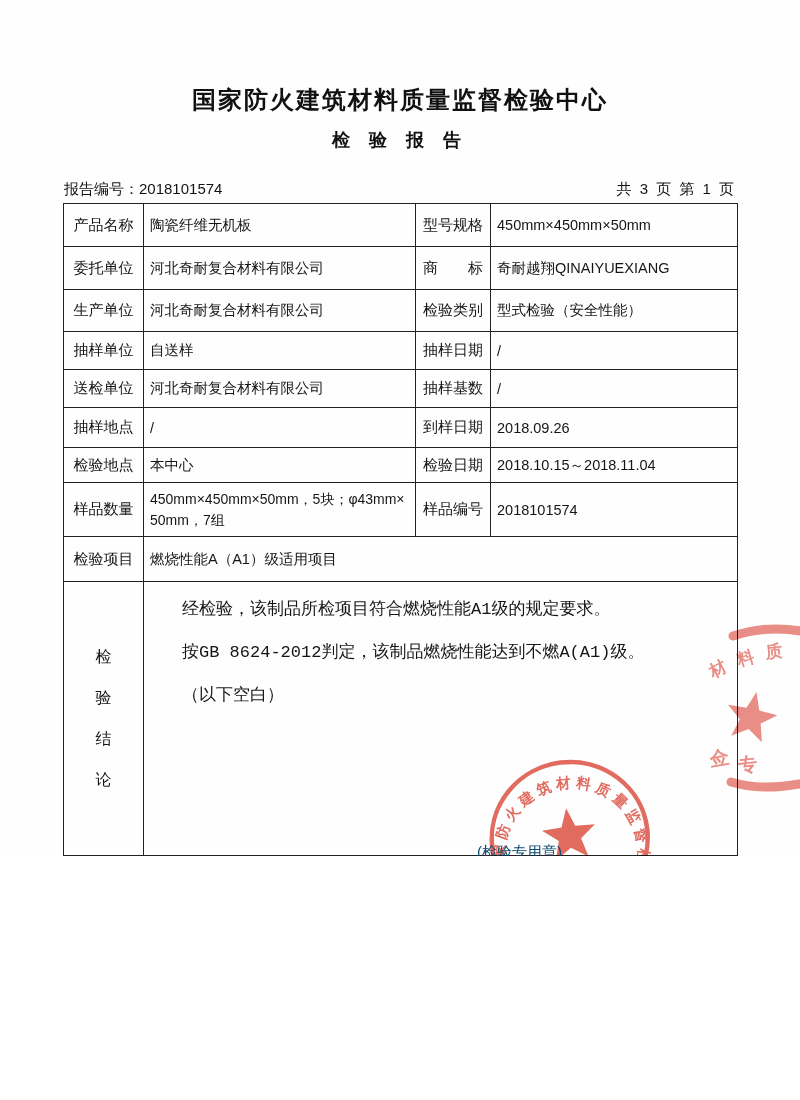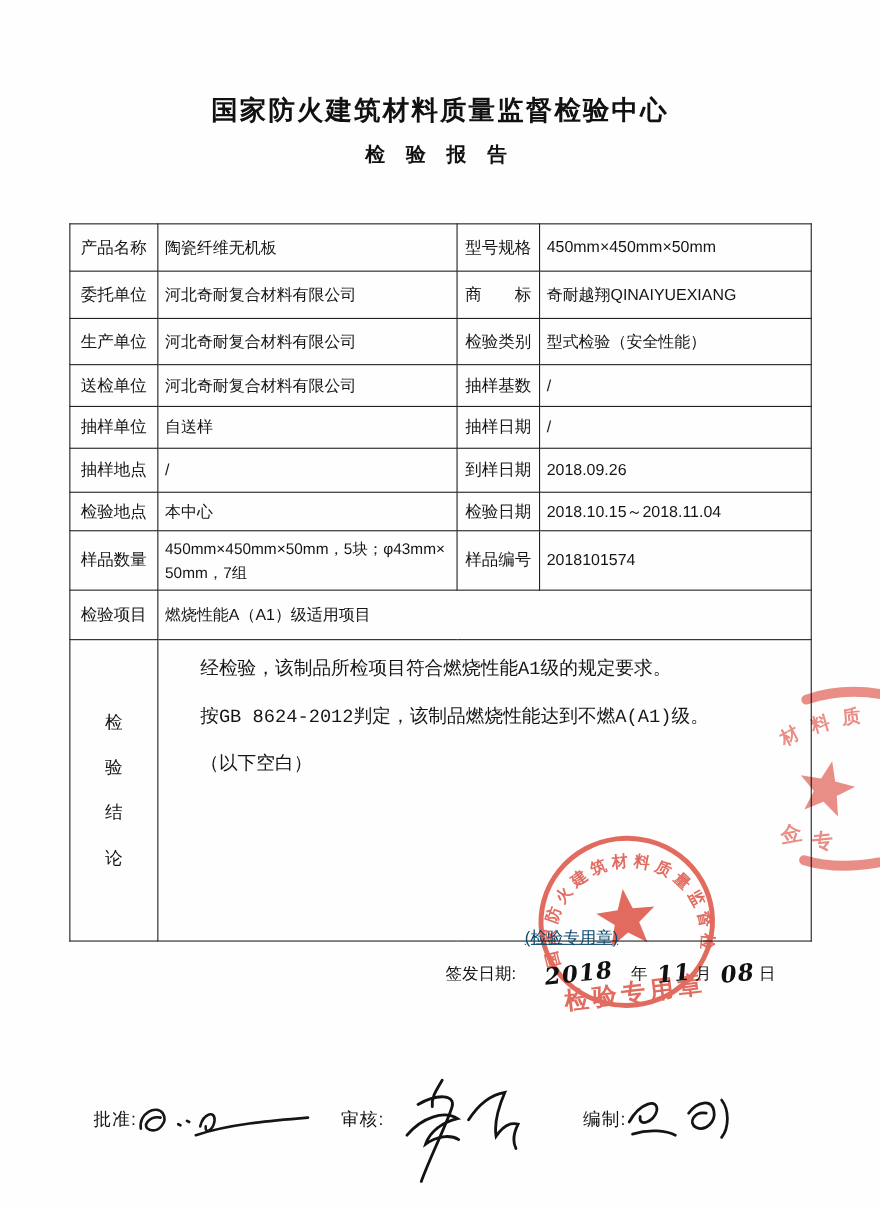--- a/index.html
+++ b/index.html
@@ -1,17 +1,17 @@
 <!DOCTYPE html>
 <html><head>
 <meta charset="utf-8">
 <style>
   html,body{margin:0;padding:0;background:#ffffff;}
   .page{
-    position:relative;width:800px;height:1100px;background:#fefefe;
+    position:relative;width:800px;height:856px;background:#fefefe;
     font-family:"Liberation Sans",sans-serif;color:#1a1a1a;overflow:hidden;
   }
   
   .org-title{
     position:absolute;top:84px;left:0;width:100%;text-align:center;
     font-size:24px;font-weight:700;letter-spacing:2px;color:#111;
   }
   .doc-title{
     position:absolute;top:128px;left:0;width:100%;text-align:center;
     font-size:18px;font-weight:700;letter-spacing:7px;color:#111;
@@ -77,20 +77,24 @@
   .sig-review{left:340px;top:-22px;}
   .sig-prepare{left:562px;top:-10px;}
 </style>
 </head>
 <body>
 
 <div class="page">
 
   <div class="org-title">国家防火建筑材料质量监督检验中心</div>
   <div class="doc-title">检 验 报 告</div>
+  <div class="report-line">
+    <span class="report-no">报告编号：2018101574</span>
+    <span class="page-info">共 3 页 第 1 页</span>
+  </div>
 
   <table class="rpt">
     <colgroup>
         <col style="width:80px">
         <col style="width:272px">
         <col style="width:75px">
         <col style="width:247px">
       </colgroup>
     <tbody>
         <tr style="height:43px">
@@ -105,29 +109,29 @@
       <td class="lab">商　　标</td>
       <td class="val">奇耐越翔QINAIYUEXIANG</td>
     </tr>
     <tr style="height:42px">
       <td class="lab">生产单位</td>
       <td class="val">河北奇耐复合材料有限公司</td>
       <td class="lab">检验类别</td>
       <td class="val">型式检验（安全性能）</td>
     </tr>
     <tr style="height:38px">
+      <td class="lab">抽样单位</td>
+      <td class="val">自送样</td>
+      <td class="lab">抽样日期</td>
+      <td class="val">/</td>
+    </tr>
+    <tr style="height:38px">
       <td class="lab">送检单位</td>
       <td class="val">河北奇耐复合材料有限公司</td>
       <td class="lab">抽样基数</td>
-      <td class="val">/</td>
-    </tr>
-    <tr style="height:38px">
-      <td class="lab">抽样单位</td>
-      <td class="val">自送样</td>
-      <td class="lab">抽样日期</td>
       <td class="val">/</td>
     </tr>
     <tr style="height:40px">
       <td class="lab">抽样地点</td>
       <td class="val">/</td>
       <td class="lab">到样日期</td>
       <td class="val">2018.09.26</td>
     </tr>
     <tr style="height:35px">
       <td class="lab">检验地点</td>

